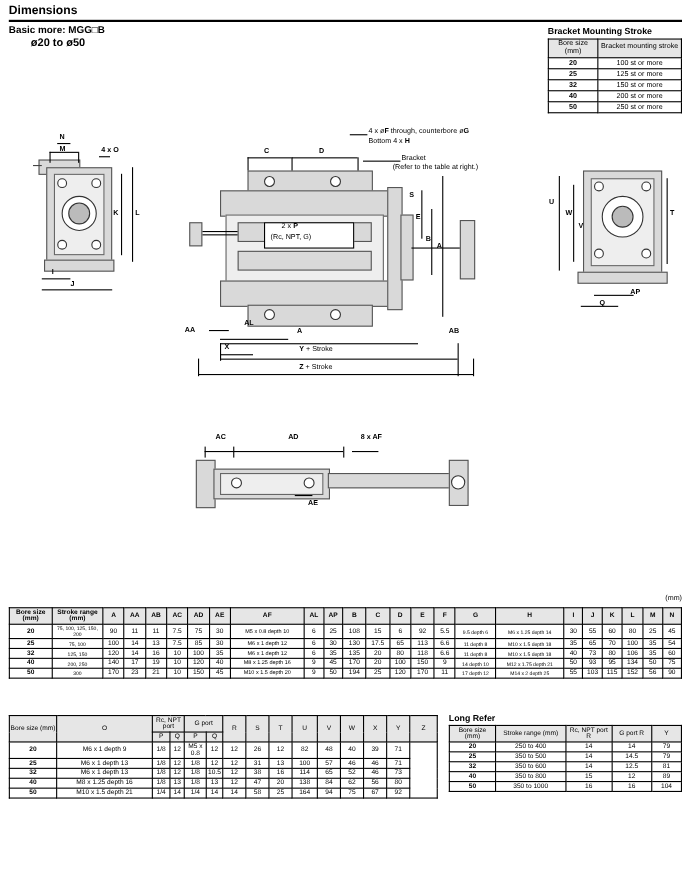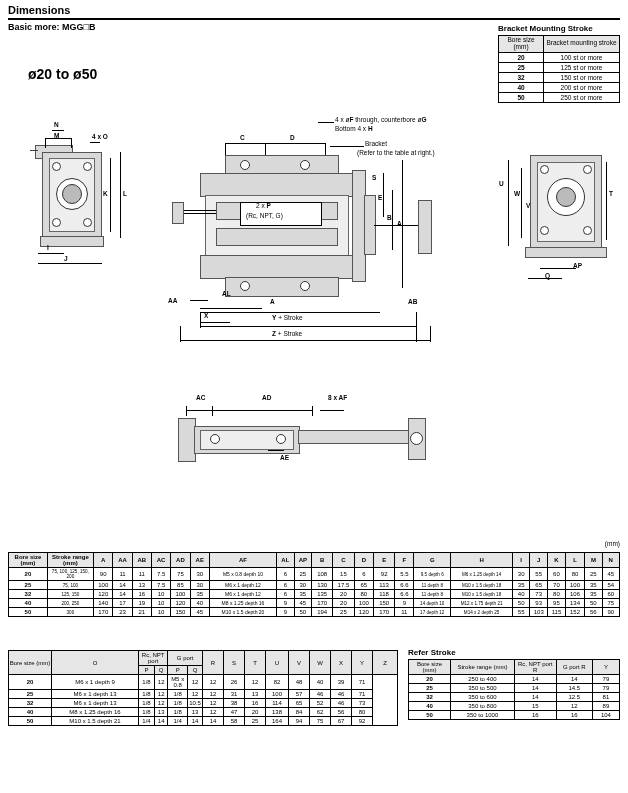--- a/index.html
+++ b/index.html
@@ -11,21 +11,21 @@
     color:#000;
     position:relative;
     overflow:hidden;
   }
   .page{position:relative;width:628px;height:793px;}
 
   
   .hdr-title{position:absolute;left:8px;top:4px;font-size:11px;font-weight:bold;}
   .hdr-rule{position:absolute;left:8px;top:18px;width:612px;height:2px;background:#000;}
   .basic-type{position:absolute;left:8px;top:22px;font-size:9px;font-weight:bold;}
-  .basic-sub{position:absolute;left:28px;top:34px;font-size:14px;font-weight:bold;margin-top:32px;}
+  .basic-sub{position:absolute;left:28px;top:34px;font-size:10px;font-weight:bold;}
 
   
   .bms{position:absolute;left:498px;top:24px;width:122px;}
   .bms .cap{font-size:8px;font-weight:bold;margin-bottom:2px;}
   table{border-collapse:collapse;}
   .tbl{border:1px solid #000;}
   .tbl td,.tbl th{border:1px solid #000;font-size:6.5px;text-align:center;padding:1px 1px;font-weight:normal;}
   .bms table{width:122px;}
   .bms th{background:#e6e6e6;font-size:6.5px;line-height:1.05;}
   .bms td.bore{font-weight:bold;background:#fff;}
@@ -530,21 +530,21 @@
         <td>94</td>
         <td>75</td>
         <td>67</td>
         <td>92</td>
       </tr>
     </tbody>
       </table>
   </div>
 
   <div class="ls">
-    <div class="cap">Refer Stroke</div>
+    <div class="cap">Long Refer</div>
     <table class="tbl">
       <tbody>
           <tr>
         <th style="width:42px">Bore size (mm)</th>
         <th style="width:66px">Stroke range (mm)</th>
         <th style="width:42px">Rc, NPT port R</th>
         <th style="width:36px">G port R</th>
         <th style="width:26px">Y</th>
       </tr>
       <tr>

